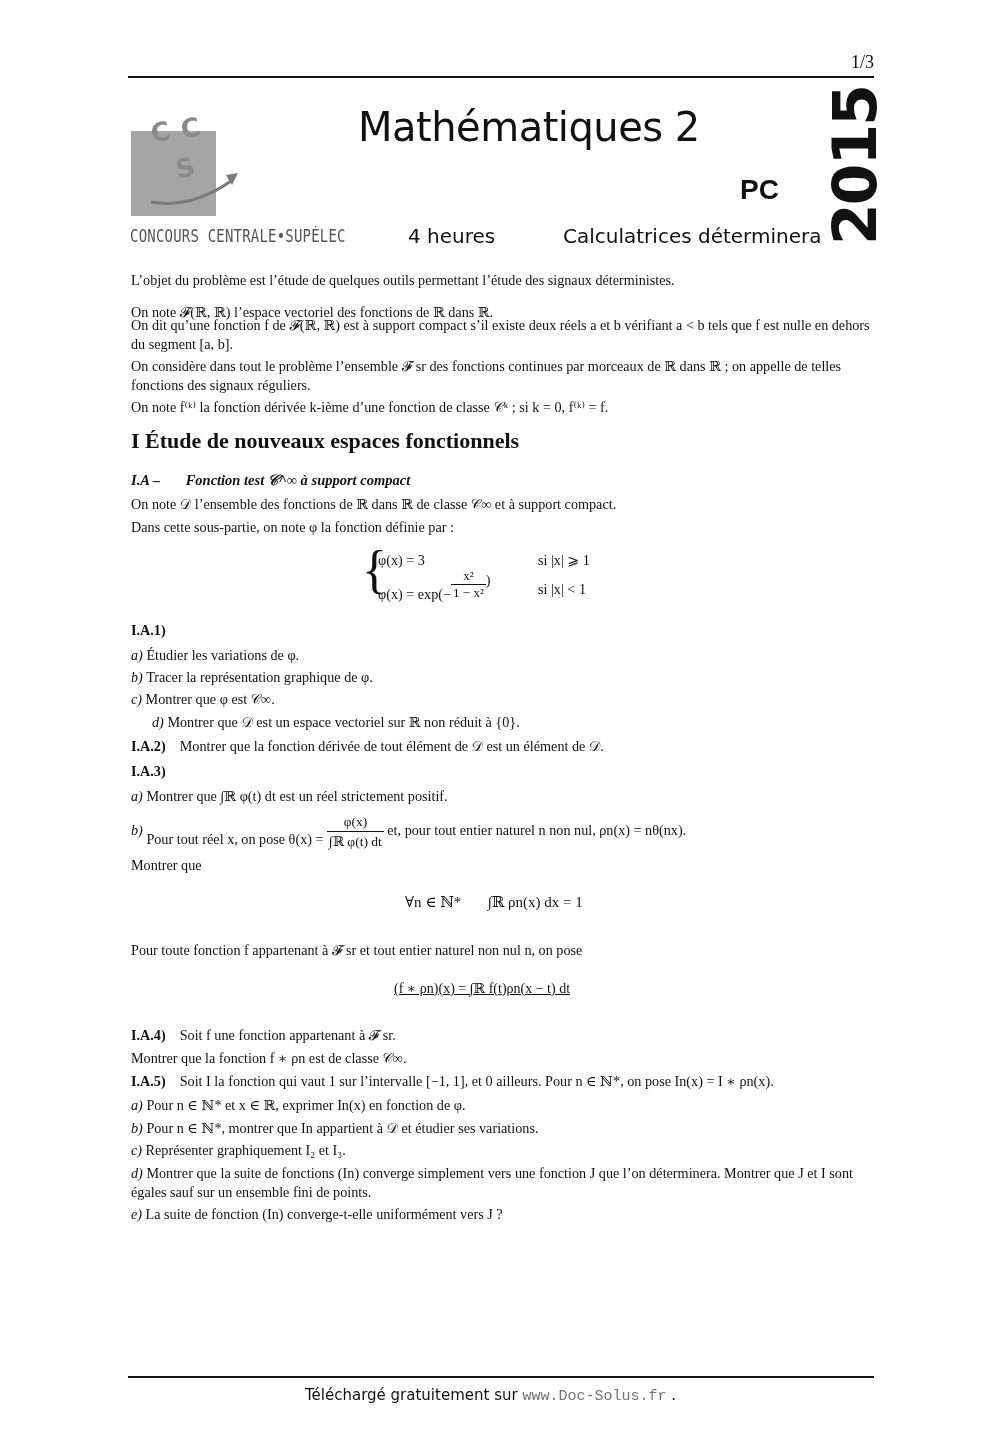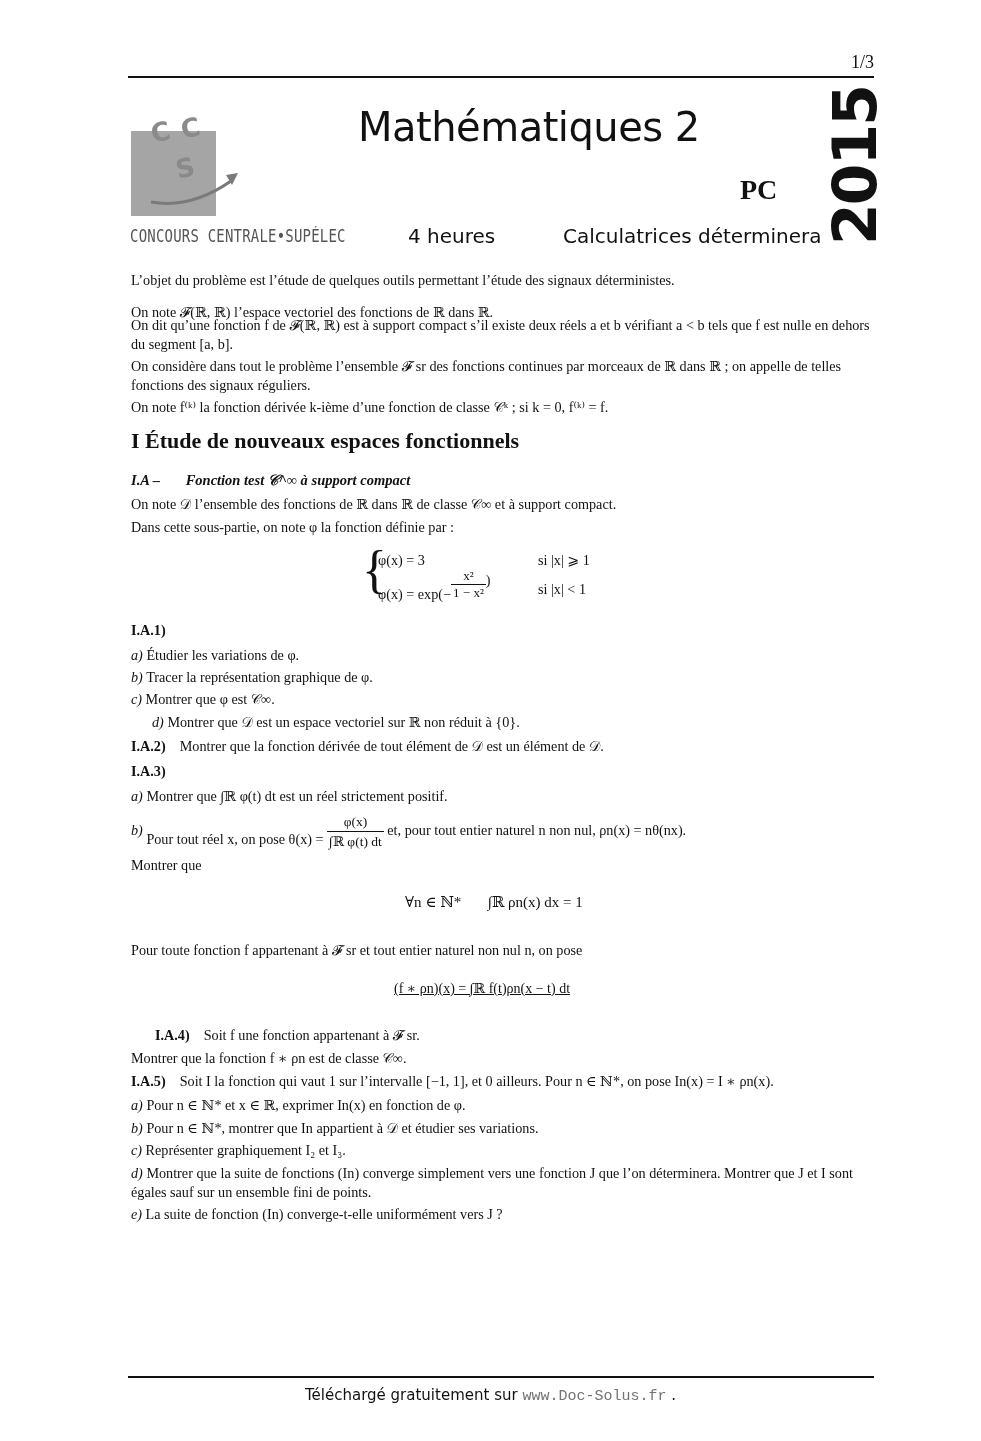--- a/index.html
+++ b/index.html
@@ -14,21 +14,21 @@
   #running-header .right { position:absolute; right:0; top:-2px; font-size:18px; }
 
   
   #logo-box { left:131px; top:131px; width:85px; height:85px; background:#a5a5a5; }
   .logo-letter { position:absolute; font-family:"DejaVu Sans", sans-serif; font-weight:bold;
                  color:#8a8a8a; font-size:26px; transform:rotate(-12deg); }
   #logo-text { left:130px; top:226px; font-family:"DejaVu Sans Mono", monospace; font-size:14px;
                color:#555; letter-spacing:0.2px; transform:scaleY(1.2); transform-origin:left top; }
 
   #title { left:358px; top:104px; font-family:"DejaVu Sans", sans-serif; font-size:40px; letter-spacing:-0.5px; }
-  #pc { left:740px; top:174px; font-family:Liberation Serif, serif; font-weight:bold; font-size:28px; }
+  #pc { left:740px; top:174px; font-family:Liberation Sans, sans-serif; font-weight:bold; font-size:28px; }
   #duration { left:408px; top:224px; font-family:"DejaVu Sans", sans-serif; font-size:20px; }
   #calc { left:563px; top:224px; font-family:"DejaVu Sans", sans-serif; font-size:20px; }
   #year { left:820px; top:245px; font-family:"DejaVu Sans", sans-serif; font-weight:bold; font-size:60px;
           transform:rotate(-90deg); transform-origin:left top; letter-spacing:-2px; }
 
   .p { position:absolute; left:131px; font-size:14.2px; line-height:19px; width:745px;
        font-family:"Liberation Serif", "DejaVu Serif", serif; }
   .it { font-style:italic; }
   .b { font-weight:bold; }
 
@@ -116,21 +116,21 @@
     <span class="num">φ(x)</span>
     <span class="den">∫ℝ φ(t) dt</span>
   </span>
   <span style="position:relative;top:0px;">et, pour tout entier naturel n non nul, ρn(x) = nθ(nx).</span>
 </div>
 <div class="p" style="top:856px;">Montrer que</div>
 <div class="math" style="left:405px;top:893px;font-size:15px;white-space:pre;">∀n ∈ ℕ*       ∫ℝ ρn(x) dx = 1</div>
 <div class="p" style="top:941px;">Pour toute fonction f appartenant à 𝓕 sr et tout entier naturel non nul n, on pose</div>
 <div class="math" style="left:394px;top:980px;font-size:14px;text-decoration:underline;">(f ∗ ρn)(x) = ∫ℝ f(t)ρn(x − t) dt</div>
 
-<div class="p" style="top:1026px;margin-left:24px;">
+<div class="p" style="top:1026px;">
   <span class="b">I.A.4)</span><span style="margin-left:14px;">Soit f une fonction appartenant à 𝓕 sr.</span>
 </div>
 <div class="p" style="top:1049px;">Montrer que la fonction f ∗ ρn est de classe 𝒞∞.</div>
 
 <div class="p" style="top:1072px;">
   <span class="b">I.A.5)</span><span style="margin-left:14px;">Soit I la fonction qui vaut 1 sur l’intervalle [−1, 1], et 0 ailleurs. Pour n ∈ ℕ*, on pose In(x) = I ∗ ρn(x).</span>
 </div>
 <div class="p" style="top:1096px;"><span class="it">a)</span> <span>Pour n ∈ ℕ* et x ∈ ℝ, exprimer In(x) en fonction de φ.</span></div>
 <div class="p" style="top:1119px;"><span class="it">b)</span> <span>Pour n ∈ ℕ*, montrer que In appartient à 𝒟 et étudier ses variations.</span></div>
 <div class="p" style="top:1141px;"><span class="it">c)</span> <span>Représenter graphiquement I₂ et I₃.</span></div>

